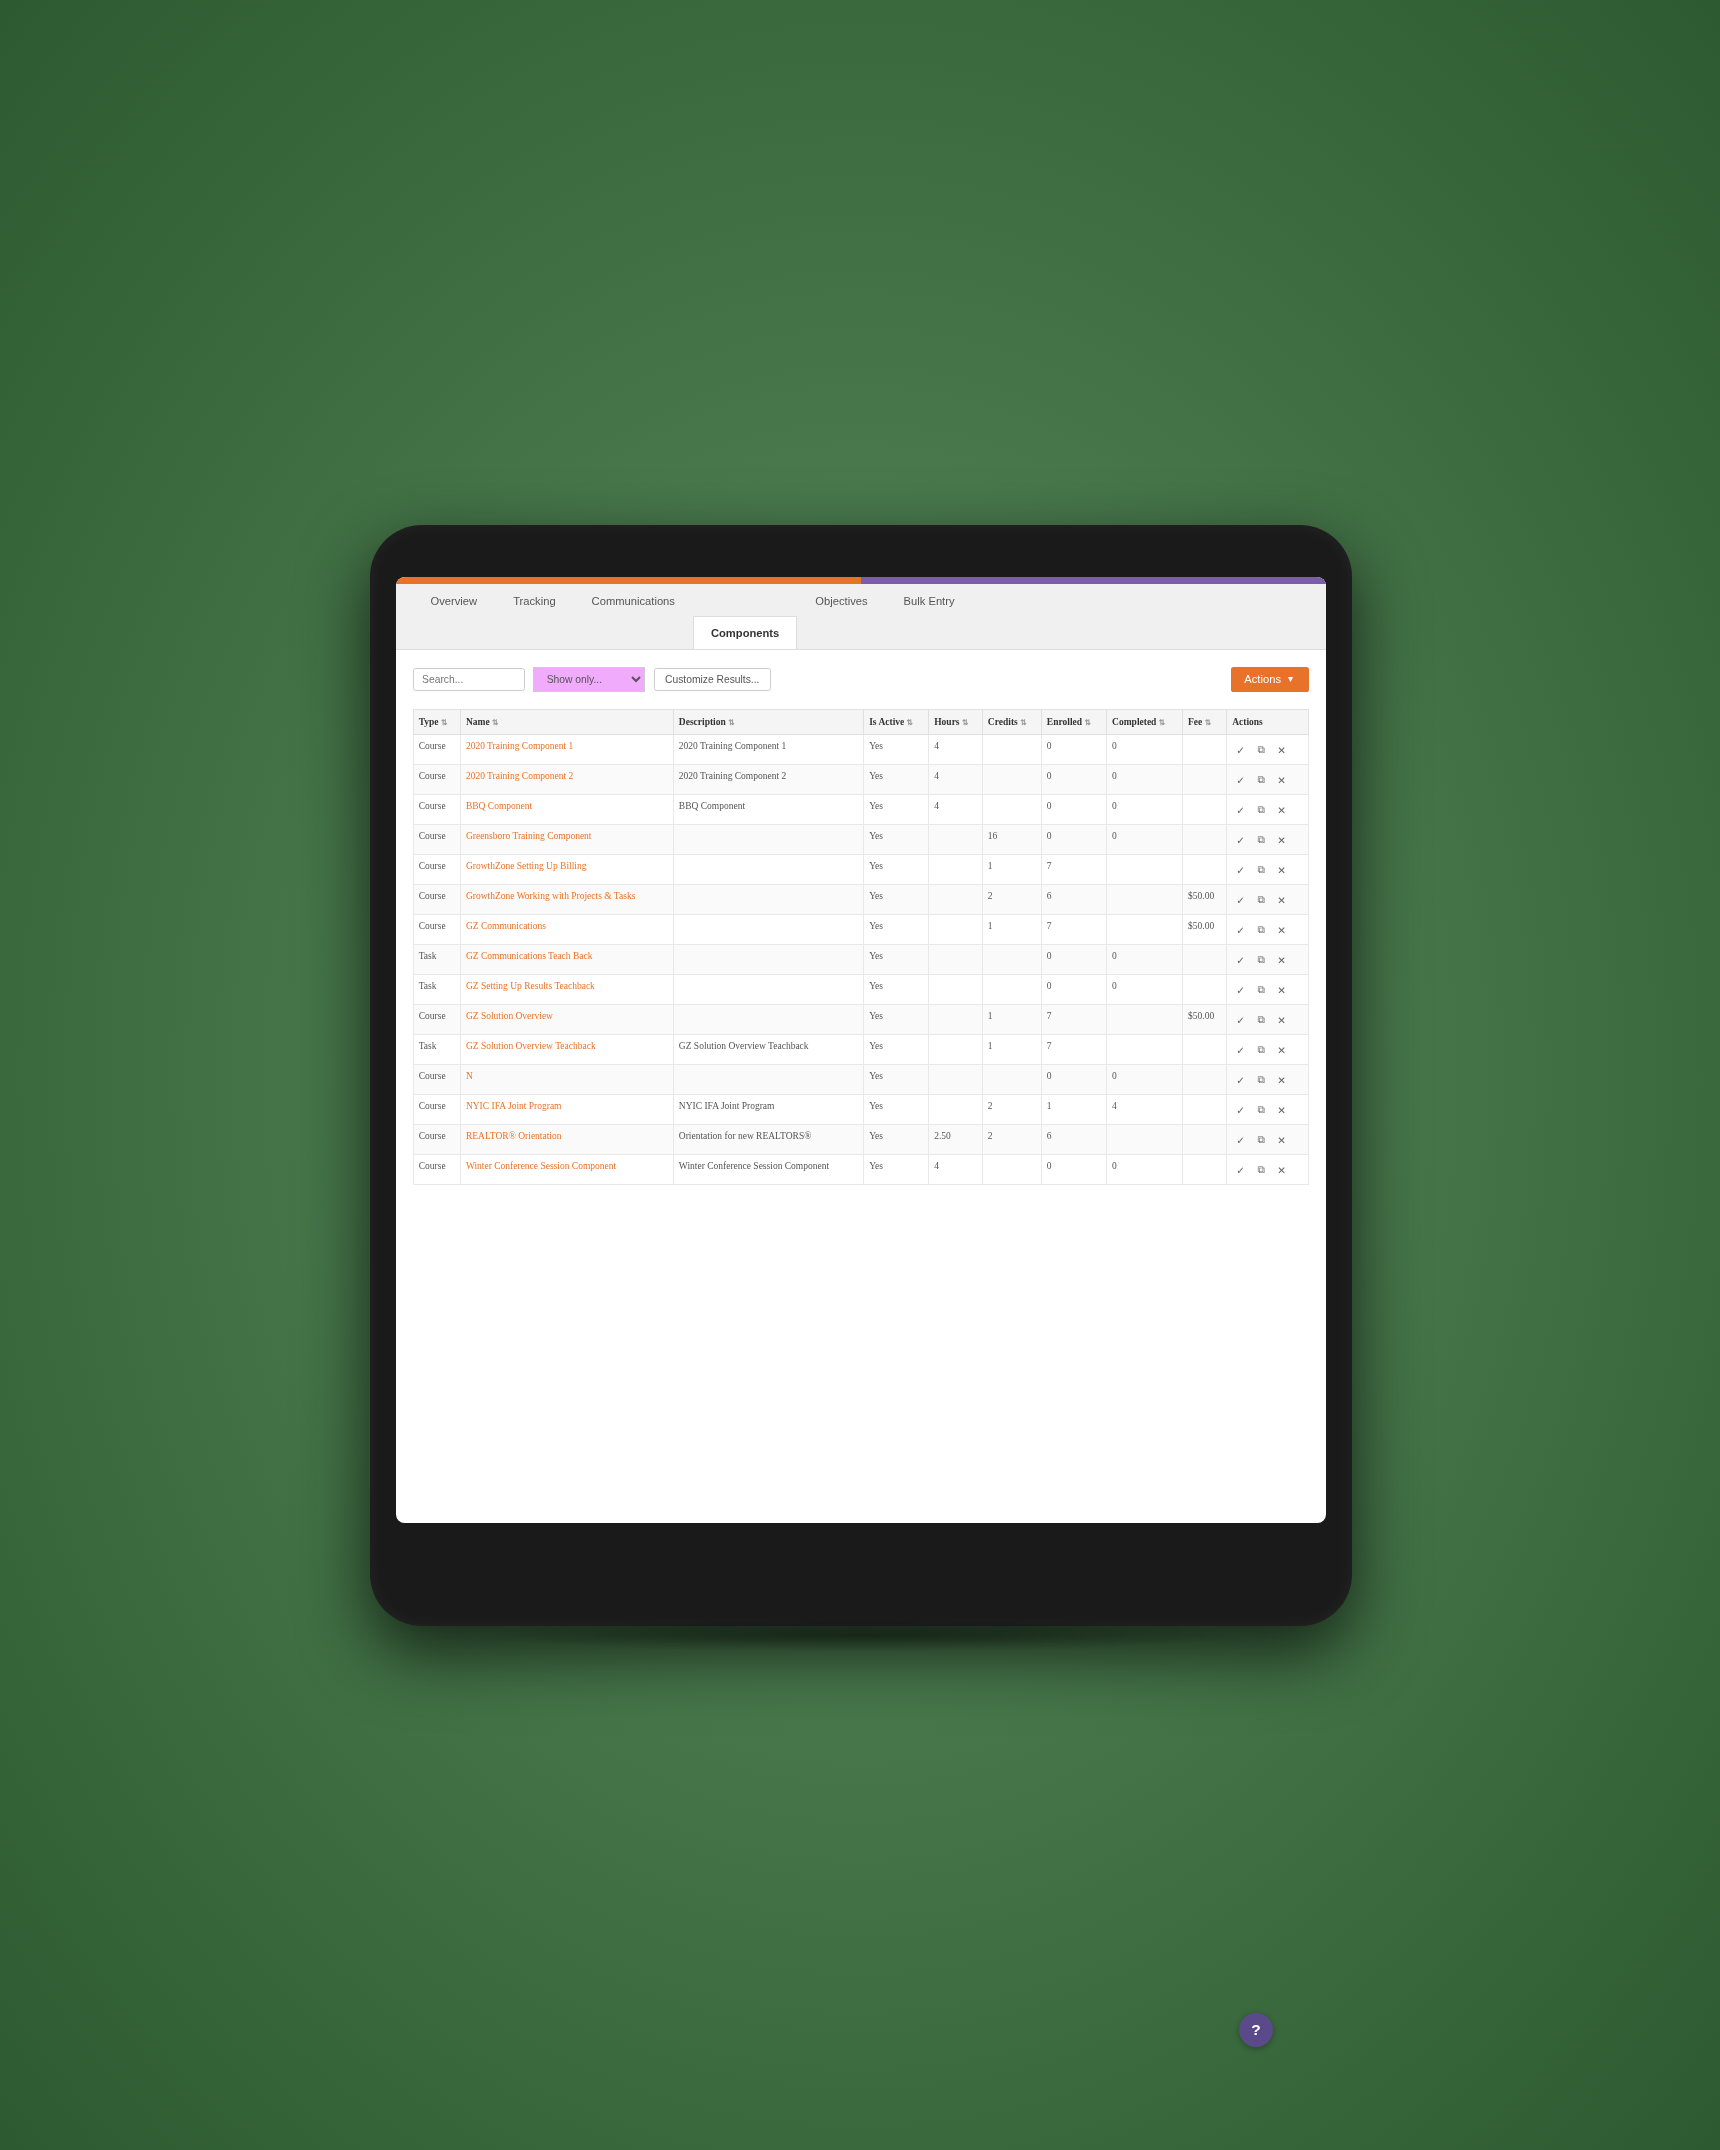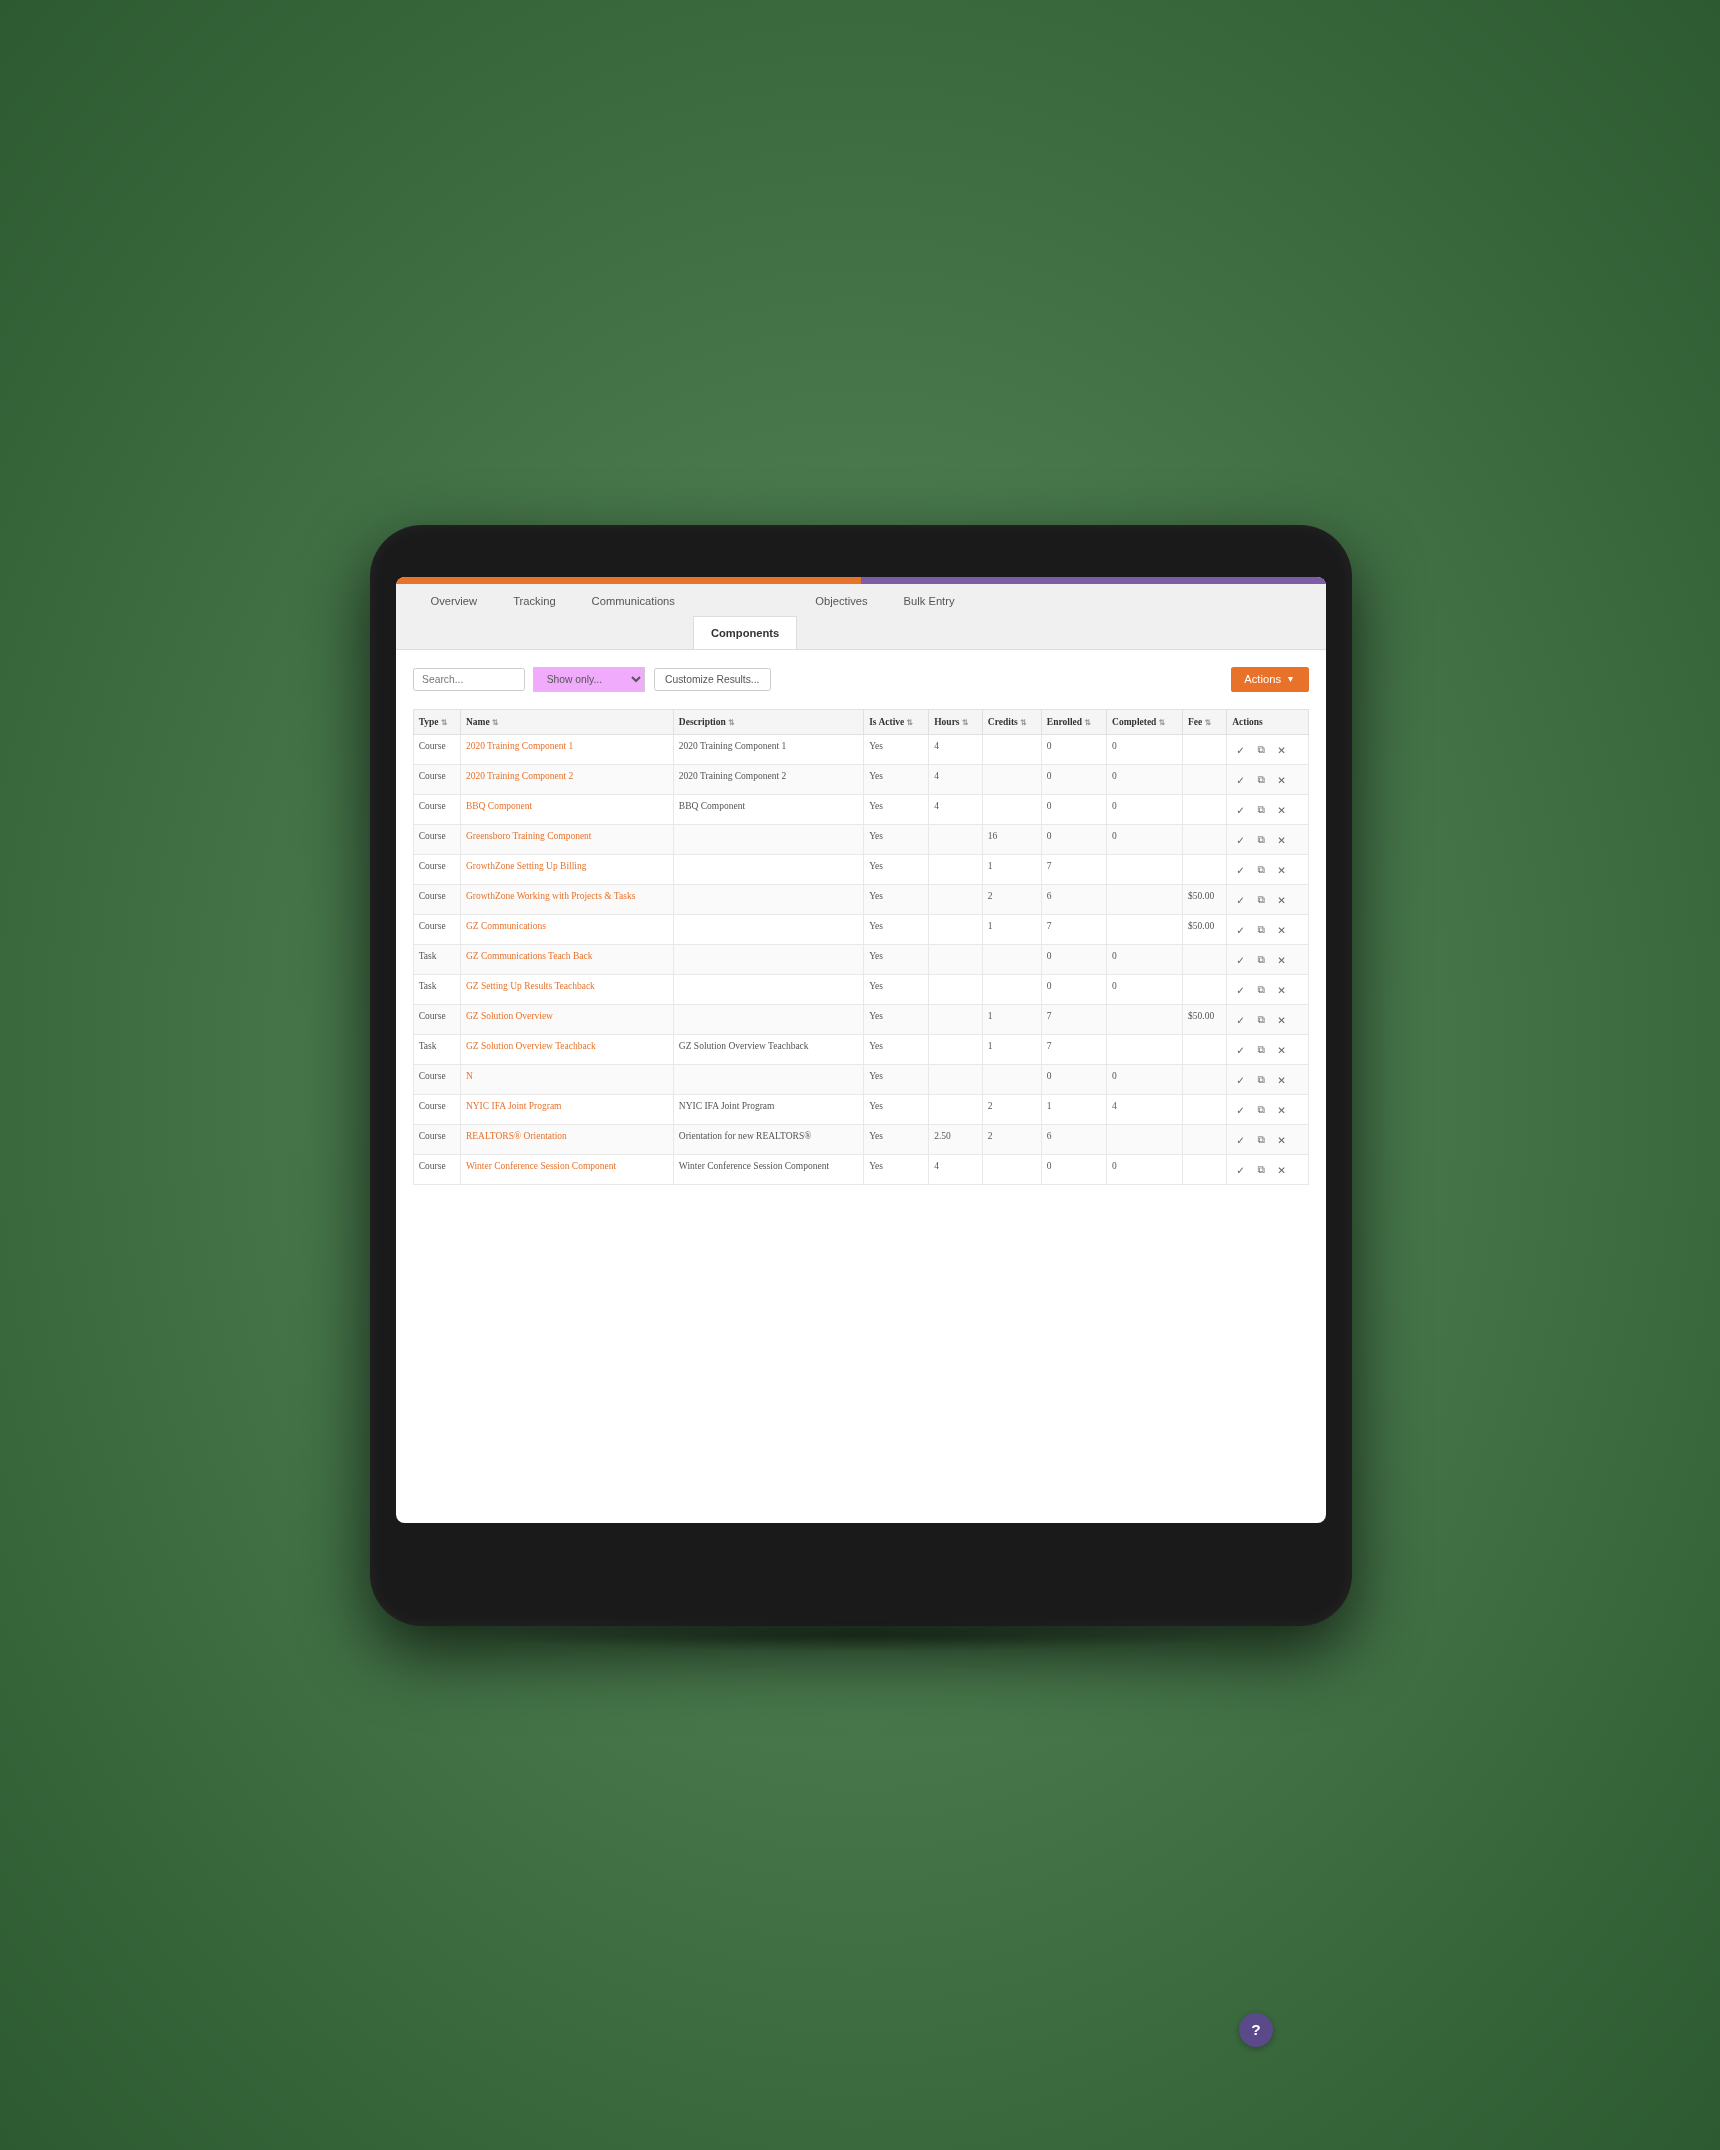--- a/index.html
+++ b/index.html
@@ -488,21 +488,21 @@
               <td>
     <div class="action-icons">
       <span class="action-icon icon-check">✓</span>
       <span class="action-icon icon-copy">⧉</span>
       <span class="action-icon icon-delete">✕</span>
     </div>
   </td>
             </tr>
             <tr>
               <td>Course</td>
-              <td><a class="link-cell" href="#">REALTORS® Orientation</a></td>
+              <td><a class="link-cell" href="#">REALTOR® Orientation</a></td>
               <td>Orientation for new REALTORS®</td>
               <td>Yes</td>
               <td>2.50</td>
               <td>2</td>
               <td>6</td>
               <td></td>
               <td></td>
               <td>
     <div class="action-icons">
       <span class="action-icon icon-check">✓</span>

